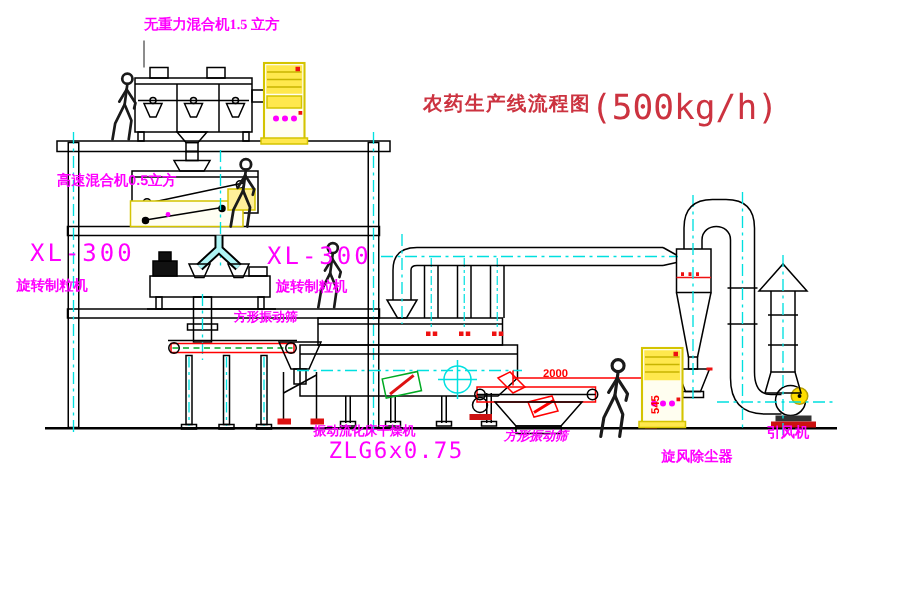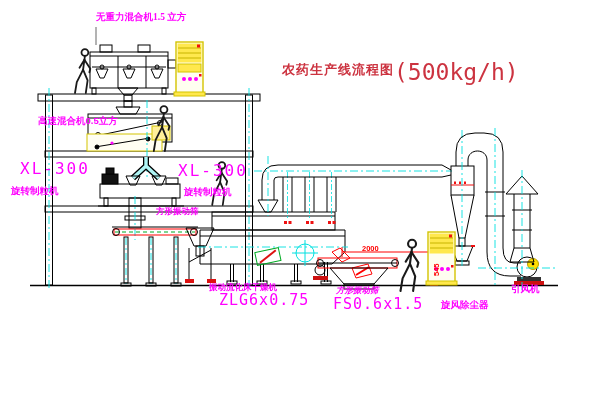--- a/index.html
+++ b/index.html
@@ -320,21 +320,20 @@
 
 <div class="lbl lbl-model" style="left:178px;top:163px;">XL-300</div>
 <div class="lbl lbl-sm" style="left:184px;top:187px;">旋转制粒机</div>
 
 <div class="lbl lbl-xs" style="left:156px;top:207px;">方形振动筛</div>
 
 <div class="lbl lbl-xs" style="left:209px;top:283px;">振动流化床干燥机</div>
 <div class="lbl lbl-model-sm" style="left:219px;top:293px;">ZLG6x0.75</div>
 
 <div class="lbl lbl-xs" style="left:336px;top:286px;font-style:italic;">方形振动筛</div>
-<div class="lbl lbl-model-sm" style="left:333px;top:297px;">FS0.6x1.5</div>
 
 <div class="lbl lbl-sm" style="left:441px;top:300px;text-align:right;">旋风除尘器</div>
 <div class="lbl lbl-sm" style="left:498px;top:284px;margin-left:13px;">引风机</div>
 
 <div class="dim" style="left:362px;top:244px;">2000</div>
 <div class="dim dim-v" style="left:432px;top:276px;">545</div>
 
 </div>
 
 </body></html>

